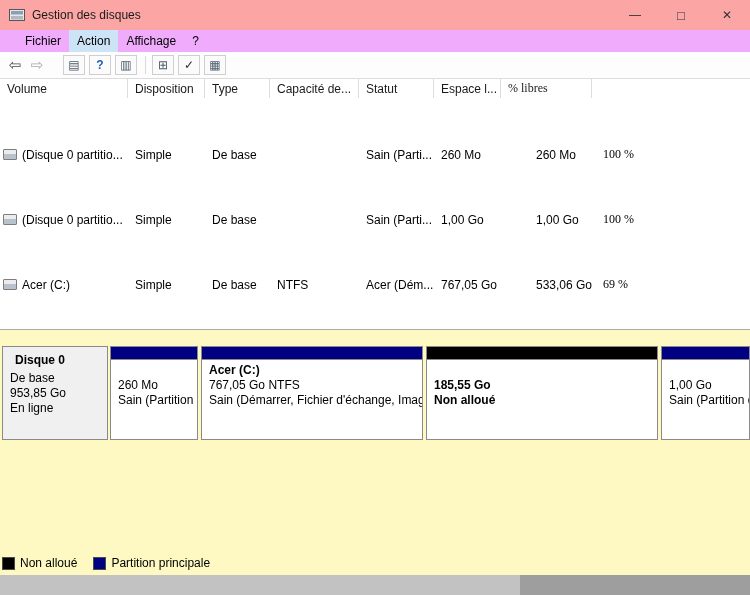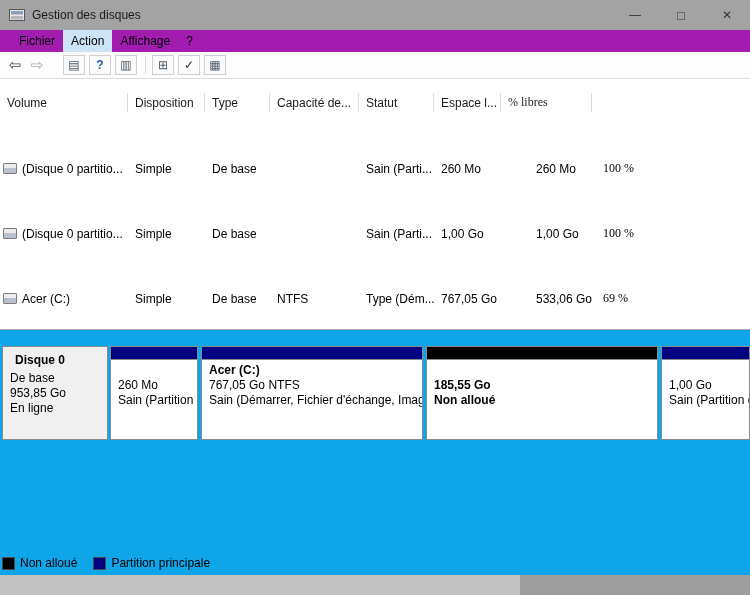--- a/index.html
+++ b/index.html
@@ -7,63 +7,63 @@
   body {
     font-family: "Liberation Sans", sans-serif;
     font-size: 12px;
     color: #000;
     background: #fff;
     overflow: hidden;
   }
   .window { width:750px; height:595px; display:flex; flex-direction:column; }
 
   
-  .titlebar { height:30px; display:flex; align-items:center; background:#a3a3a3; flex:none; }
+  .titlebar { height:30px; display:flex; align-items:center; background:#fca5a5; flex:none; }
   .app-icon { width:16px; height:14px; margin:0 7px 0 9px; flex:none; }
   .title { flex:1; font-size:12px; color:#1a1a1a; }
   .winbtn { width:46px; height:30px; display:flex; align-items:center; justify-content:center;
             font-size:12px; color:#333; cursor:default; }
   .winbtn.max { font-size:13px; }
 
   
-  .menubar { height:22px; display:flex; align-items:stretch; background:#a21caf; padding-left:11px; flex:none; }
+  .menubar { height:22px; display:flex; align-items:stretch; background:#f0abfc; padding-left:17px; flex:none; }
   .menu-item { padding:4px 8px 3px 8px; font-size:12px; }
   .menu-item.active { background:#cde4f7; }
 
   
   .toolbar { height:27px; display:flex; align-items:center; background:#fdfdfd;
              border-bottom:1px solid #dcdcdc; padding-left:5px; flex:none; }
   .nav-arrow { width:20px; height:20px; display:flex; align-items:center; justify-content:center;
                font-size:15px; margin-right:2px; }
   .nav-back { color:#4a4a4a; }
   .nav-fwd { color:#a9a9a9; }
   .tbtn { width:22px; height:20px; display:flex; align-items:center; justify-content:center;
           border:1px solid #cfcfcf; background:#fbfbfb; margin-right:4px; font-size:12px; color:#4a5a6a; }
   .tbtn.help { color:#1f5fb0; font-weight:bold; }
   .tbtn.check { color:#333; }
   .tsep { width:1px; height:18px; background:#d9d9d9; margin:0 6px 0 4px; }
   .tspace { width:14px; }
 
   
   .listview { height:250px; background:#fff; flex:none; overflow:hidden; }
-  .lv-header { height:19px; display:flex; align-items:flex-end;margin-top:14px; }
+  .lv-header { height:19px; display:flex; align-items:flex-end; }
   .hcell { height:19px; display:flex; align-items:center; padding-left:7px;
            border-right:1px solid #dcdcdc; overflow:hidden; white-space:nowrap; color:#1a1a1a; }
   .lv-row { height:17px; display:flex; align-items:center;margin-top:48px; }
   .cell { padding-left:7px; overflow:hidden; white-space:nowrap; }
   .c0 { width:128px; } .c1 { width:77px; } .c2 { width:65px; } .c3 { width:89px; }
   .c4 { width:75px; } .c5 { width:95px; } .c6 { width:67px; } .c7 { width:91px;font-family:Liberation Serif, serif; }
   .c8 { flex:1; border-right:none; }
   .cell.c0 { display:flex; align-items:center; padding-left:3px; }
   .vol-icon { width:14px; height:11px; flex:none; margin-right:5px;
               border:1px solid #7d7d7d; border-radius:1px;
               background:linear-gradient(#ececec 45%, #b9c2cc 45%); }
 
   
-  .graph-panel { flex:1; background:#0ea5e9; border-top:1px solid #aaaaaa; position:relative; }
+  .graph-panel { flex:1; background:#fef9c3; border-top:1px solid #aaaaaa; position:relative; }
   .disk-row { display:flex; margin:16px 0 0 2px; height:94px; }
   .disk-info { width:106px; flex:none; border:1px solid #8a8a8a; background:#f0f0f0; padding-top:4px; }
   .disk-name { font-weight:bold; padding:2px 0 4px 12px; }
   .disk-line { padding:0 0 1px 7px; }
   .partitions { flex:1; display:flex; margin-left:2px; min-width:0; }
   .part { border:1px solid #8a8a8a; background:#fff; display:flex; flex-direction:column; margin-right:3px; min-width:0; }
   .p1 { width:88px; flex:none; } .p2 { width:222px; flex:none; } .p3 { width:232px; flex:none;font-weight:bold; }
   .p4 { flex:1; margin-right:0; }
   .part-bar { height:13px; border-bottom:1px solid #8a8a8a; flex:none; }
   .bar-blue { background:#000082; }
@@ -162,21 +162,21 @@
     </div>
 
     <div class="lv-row">
       <div class="cell c0">
           <span class="vol-icon"></span>
           <span>Acer (C:)</span>
         </div>
       <div class="cell c1">Simple</div>
       <div class="cell c2">De base</div>
       <div class="cell c3">NTFS</div>
-      <div class="cell c4">Type (Dém...</div>
+      <div class="cell c4">Acer (Dém...</div>
       <div class="cell c5">767,05 Go</div>
       <div class="cell c6">533,06 Go</div>
       <div class="cell c7">69 %</div>
     </div>
   </div>
 
   <div class="graph-panel">
     <div class="disk-row">
       <div class="disk-info">
         <div class="disk-name">Disque 0</div>

